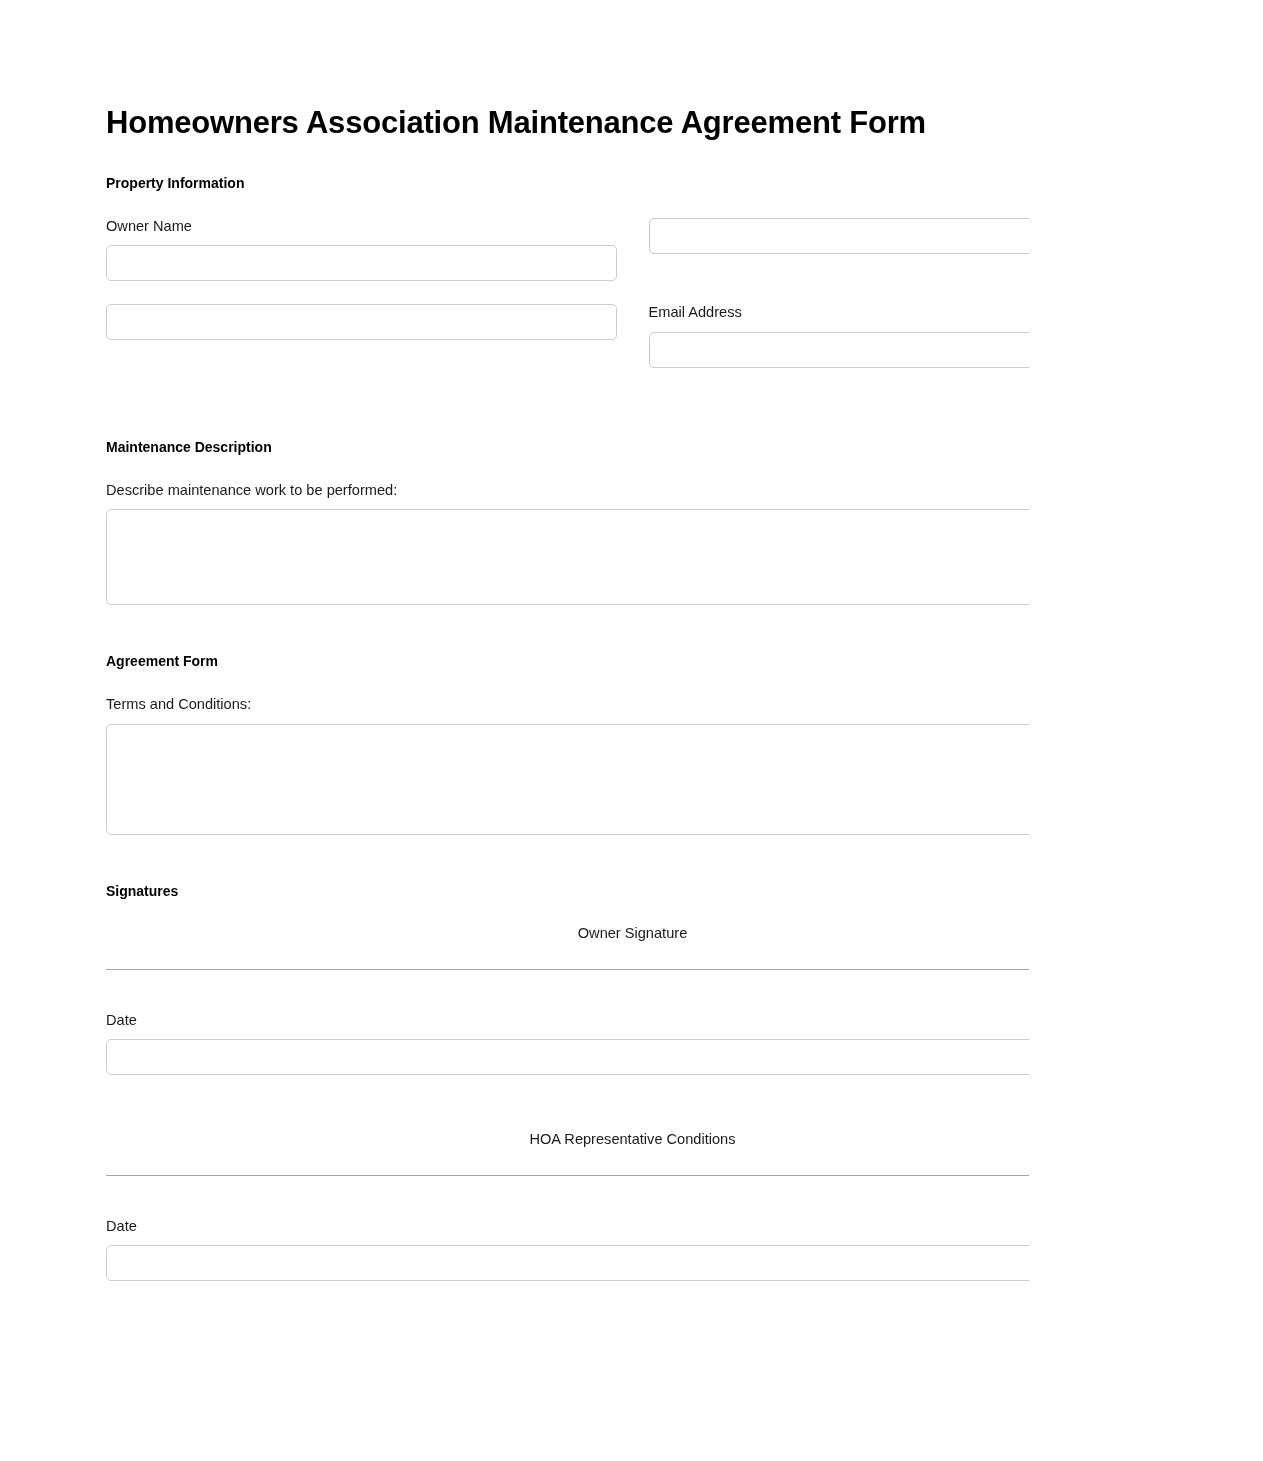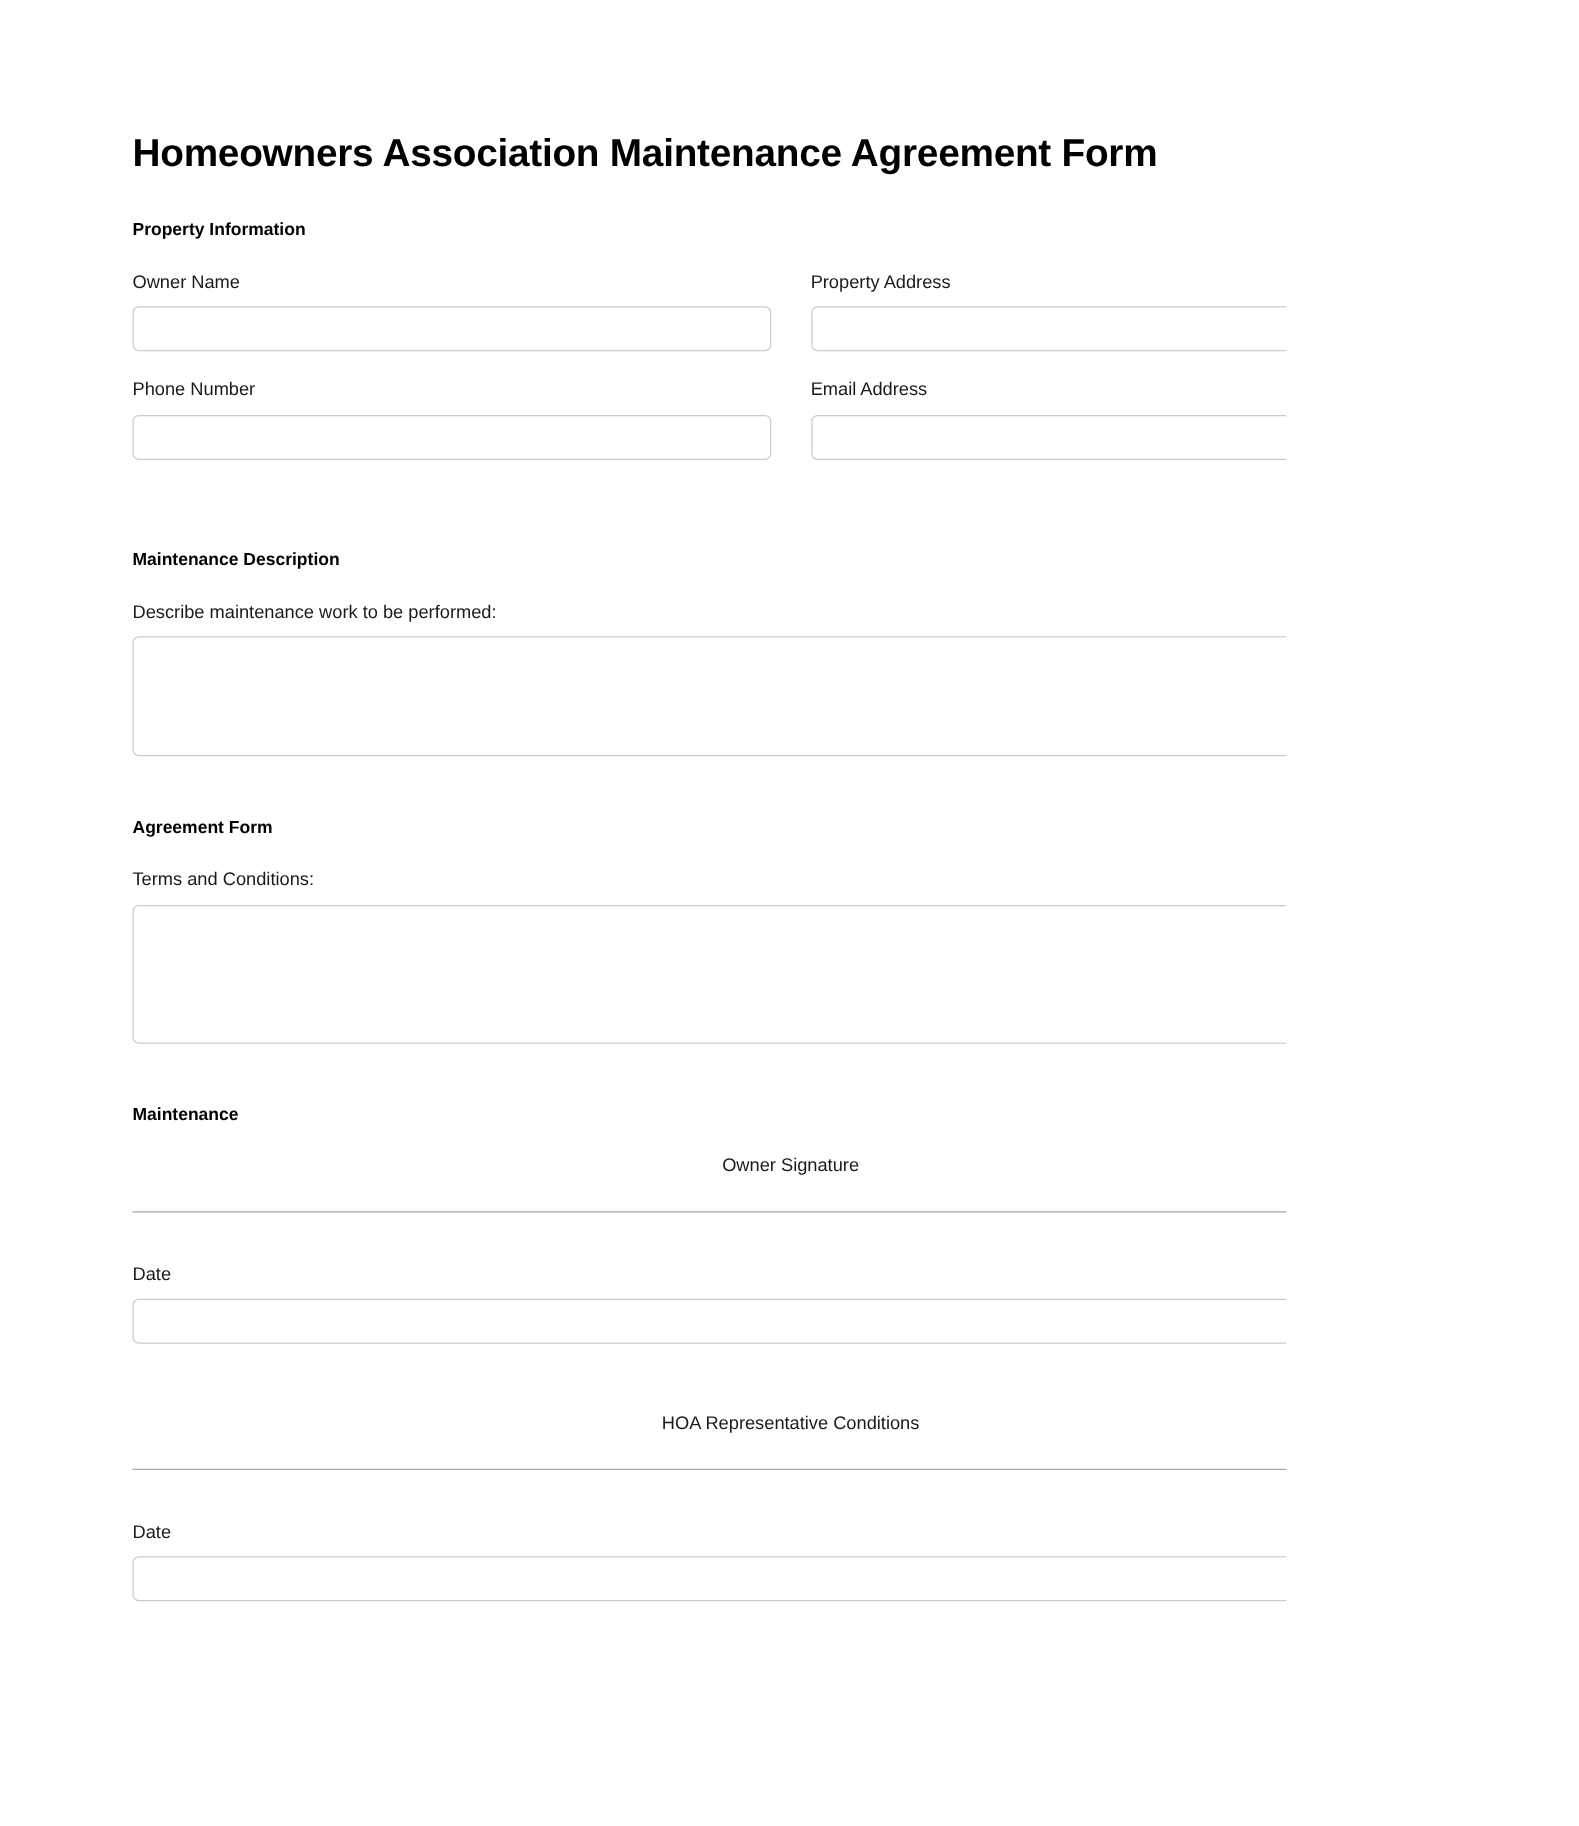--- a/index.html
+++ b/index.html
@@ -118,28 +118,26 @@
 
     <section class="section">
       <h2 class="section-heading">Property Information</h2>
 
       <div class="row-2">
         <div class="field">
           <label class="field-label">Owner Name</label>
           <input class="text-input" type="text" value="" style="">
         </div>
         <div class="field">
-          <label class="field-label">Property Address</label>
           <input class="text-input" type="text" value="" style="">
         </div>
       </div>
 
       <div class="row-2">
         <div class="field">
-          <label class="field-label">Phone Number</label>
           <input class="text-input" type="text" value="" style="">
         </div>
         <div class="field">
           <label class="field-label">Email Address</label>
           <input class="text-input" type="text" value="" style="">
         </div>
       </div>
     </section>
 
     <div class="spacer-48"></div>
@@ -160,21 +158,21 @@
 
       <div class="field">
         <label class="field-label">Terms and Conditions:</label>
         <textarea class="text-area ta-terms" style=""></textarea>
       </div>
     </section>
 
     <div class="spacer-48"></div>
 
     <section class="section">
-      <h2 class="section-heading">Maintenance</h2>
+      <h2 class="section-heading">Signatures</h2>
 
       <div class="field sig-field">
         <label class="field-label">Owner Signature</label>
         <div class="sig-line"></div>
       </div>
 
       <div class="spacer-42"></div>
 
       <div class="field">
         <label class="field-label">Date</label>

